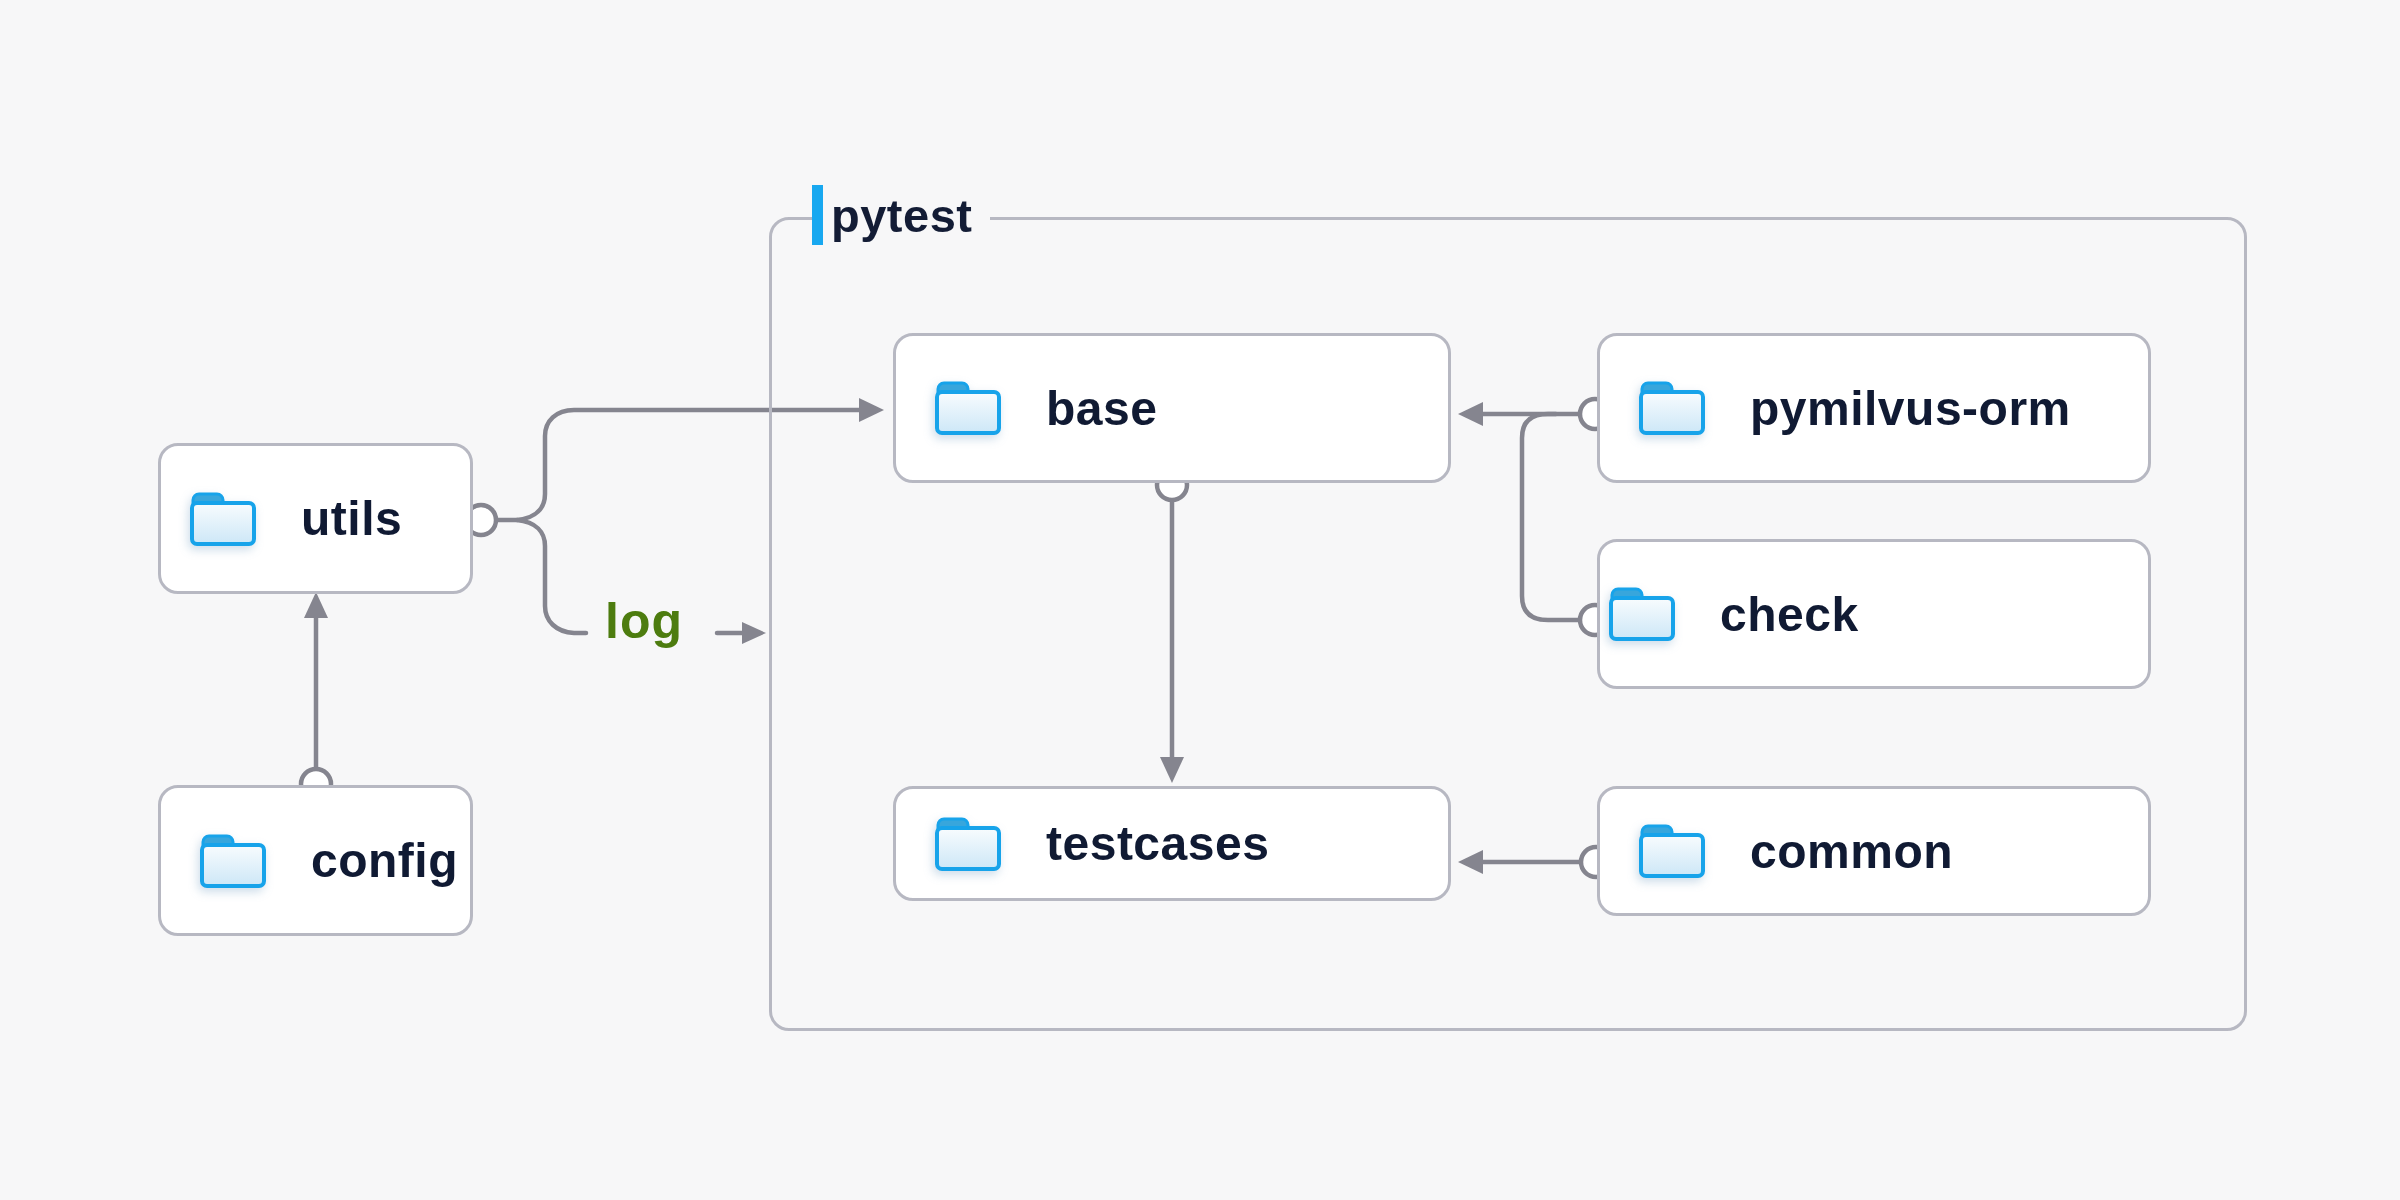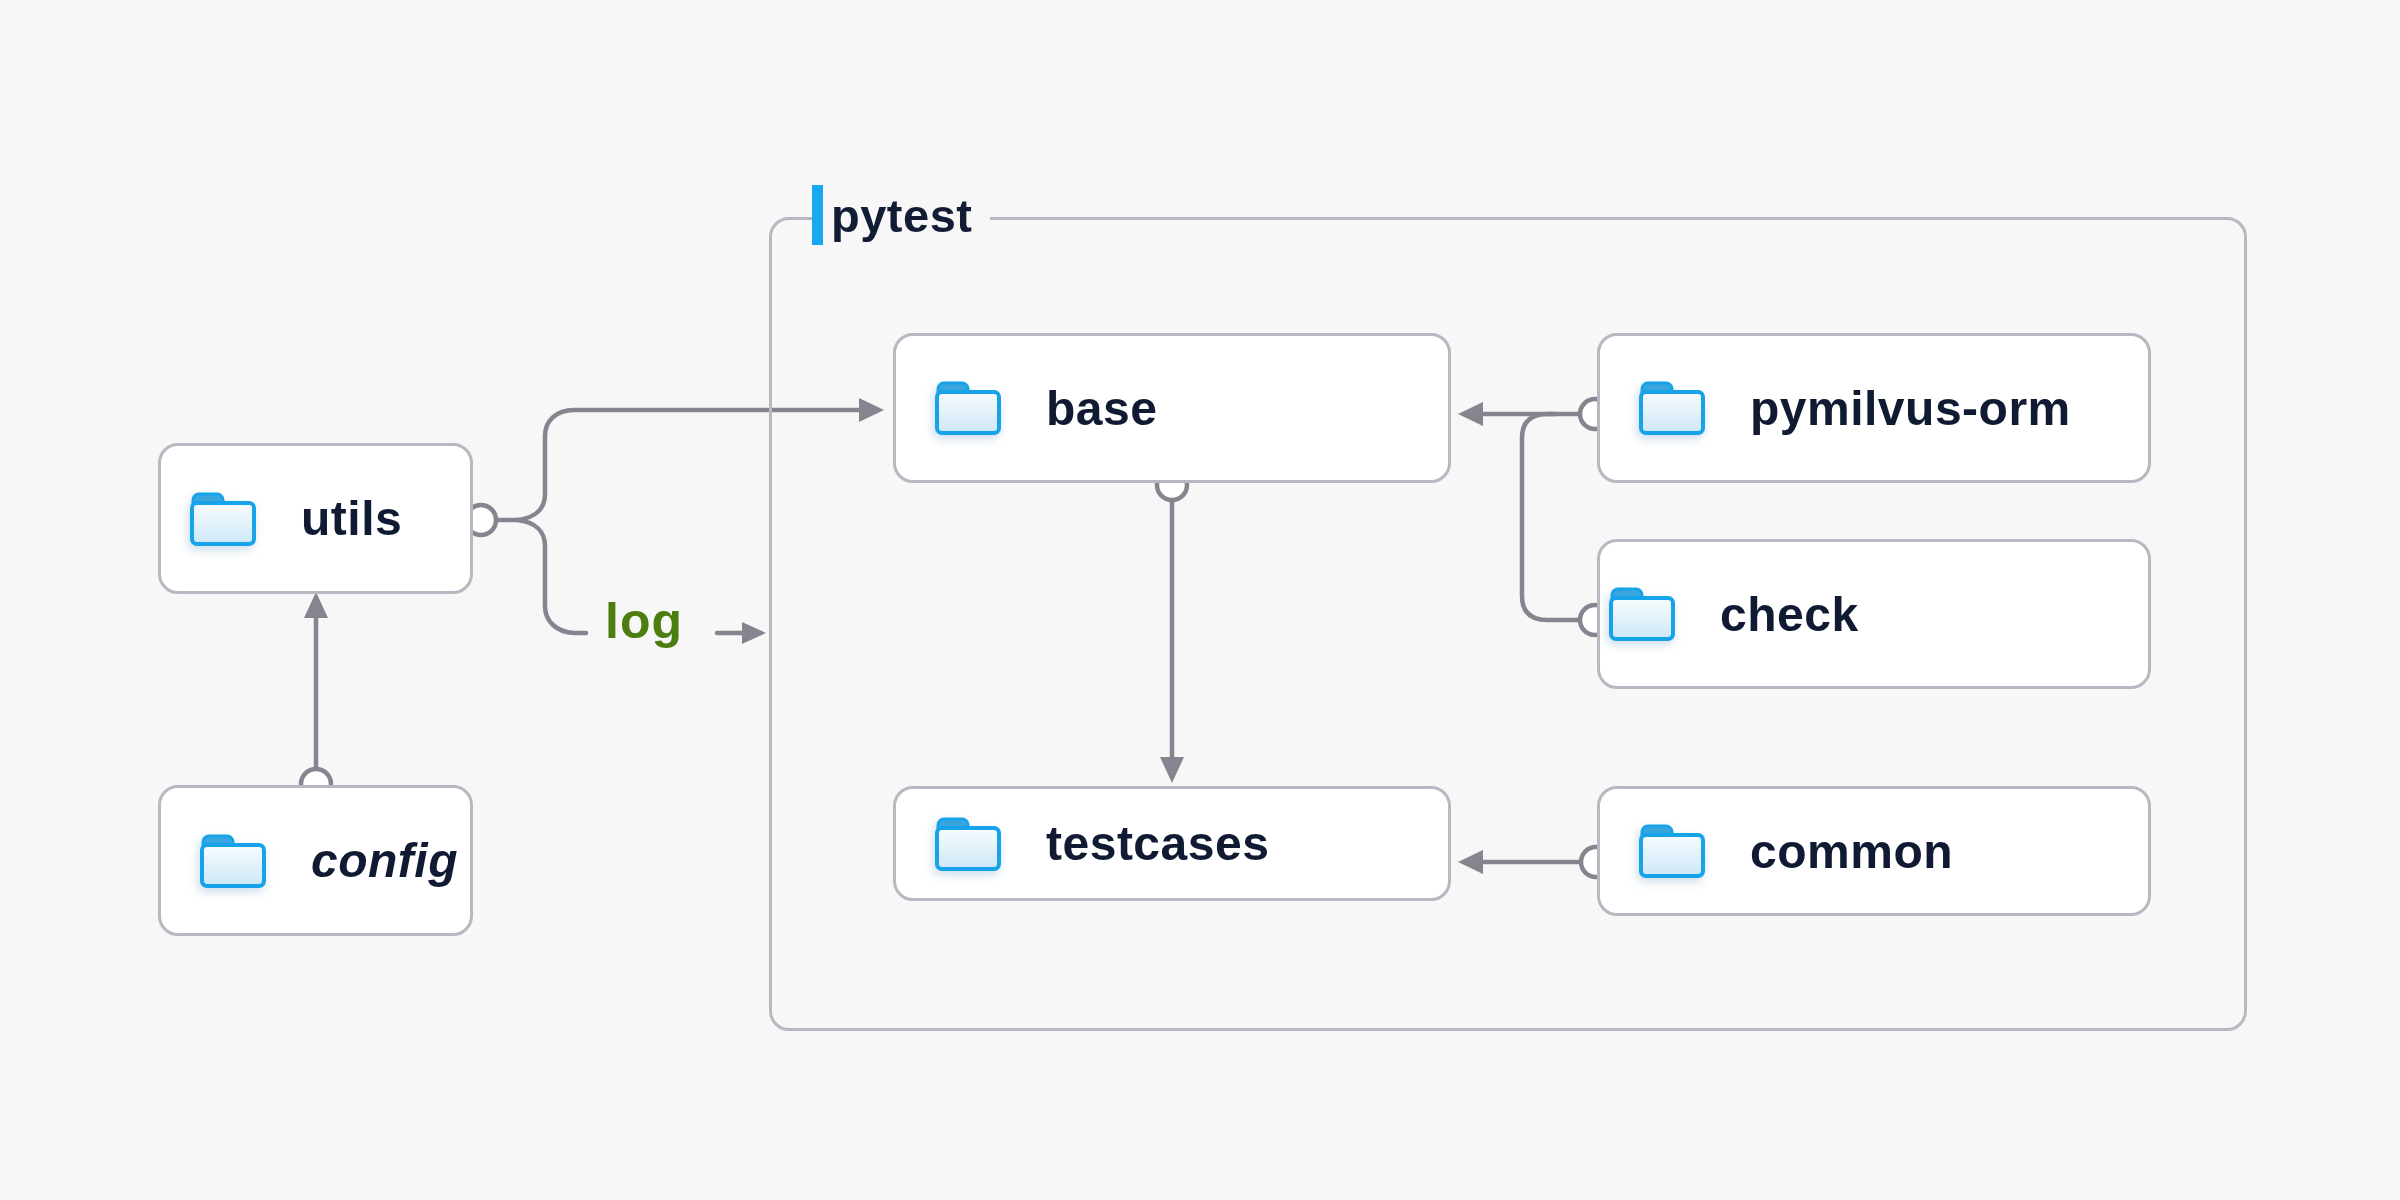--- a/index.html
+++ b/index.html
@@ -70,21 +70,21 @@
     letter-spacing: 0.5px;
     white-space: nowrap;
   }
   .node .ficon {
     width: 68px;
     height: 56px;
     flex: 0 0 auto;
     filter: drop-shadow(-2px 4px 5px rgba(60,120,170,0.25));
   }
   #node-utils     { left: 158px; top: 443px; width: 315px; height: 151px; padding-left: 28px; }
-  #node-config    { left: 158px; top: 785px; width: 315px; height: 151px; font-style: italic; }
+  #node-config    { left: 158px; top: 785px; width: 315px; height: 151px; }
   #node-base      { left: 893px; top: 333px; width: 558px; height: 150px; }
   #node-pymilvus  { left: 1597px; top: 333px; width: 554px; height: 150px; }
   #node-check     { left: 1597px; top: 539px; width: 554px; height: 150px; padding-left: 8px; }
   #node-testcases { left: 893px; top: 786px; width: 558px; height: 115px; }
   #node-common    { left: 1597px; top: 786px; width: 554px; height: 130px; }
   .edge-label-log {
     position: absolute;
     left: 605px; top: 592px;
     font-size: 50px;
     font-weight: 600;

